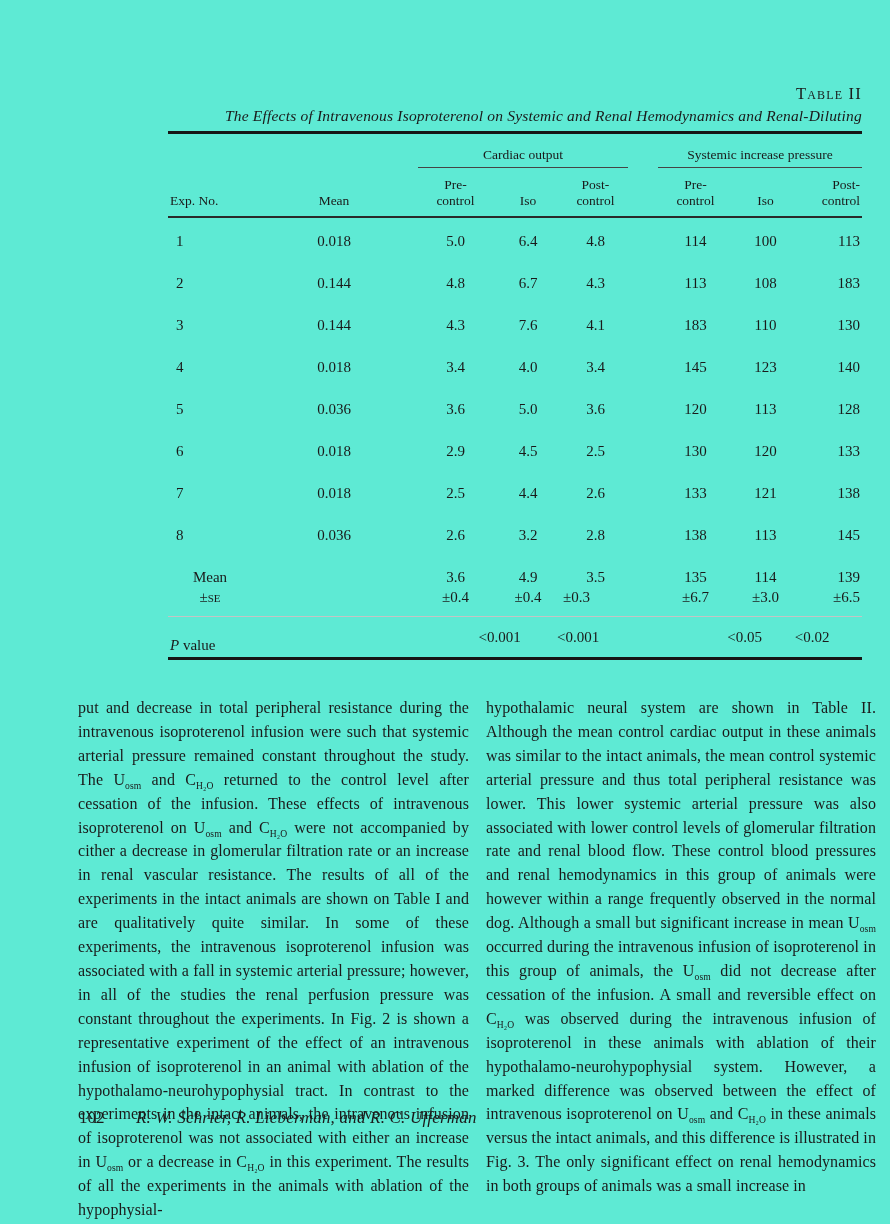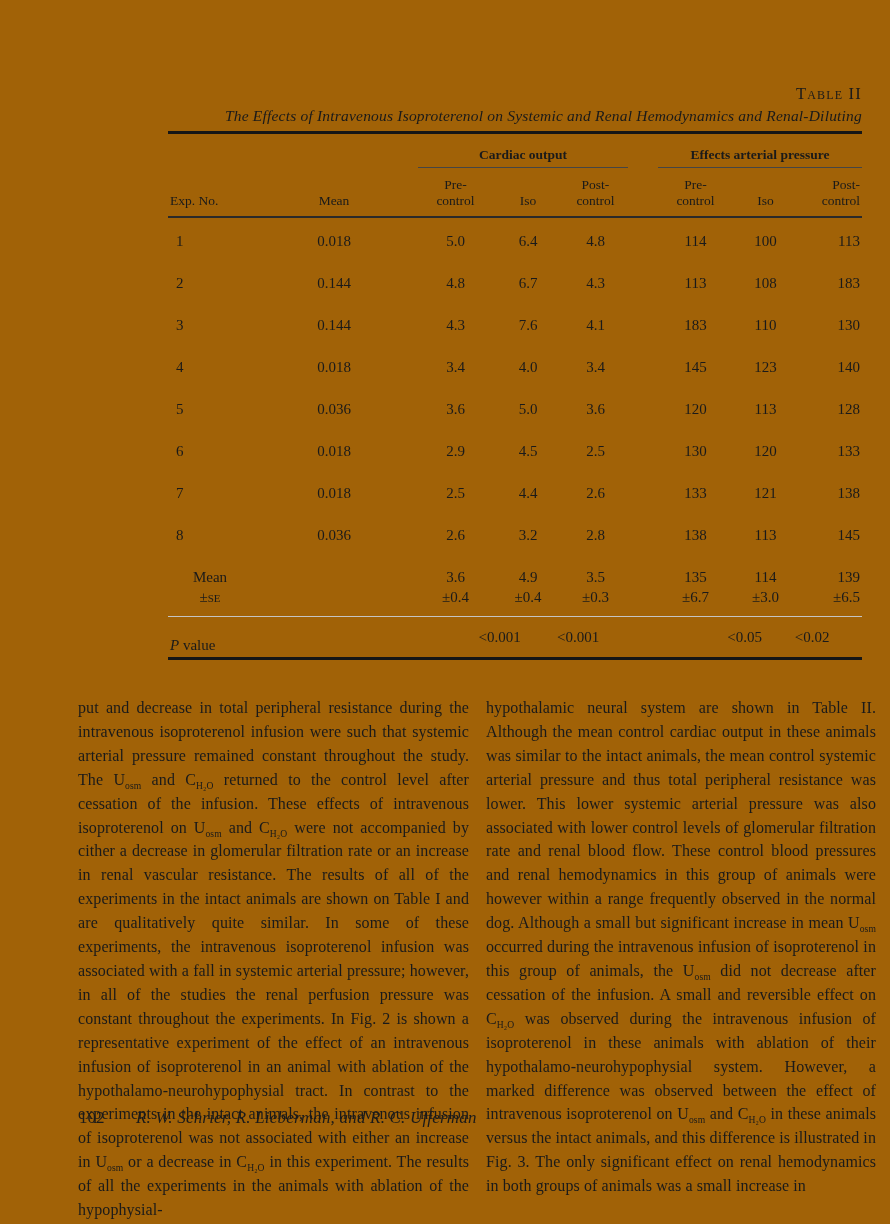--- a/index.html
+++ b/index.html
@@ -1,34 +1,34 @@
 <!DOCTYPE html>
 <html><head>
 <meta charset="utf-8">
 <style>
   html,body{margin:0;padding:0;background:#e9e9e7;}
   .page{
     position:relative;width:890px;height:1224px;margin:0 auto;
-    background:#a16207;color:#1a1a1a;
+    background:#5eead4;color:#1a1a1a;
     font-family:"Liberation Serif","DejaVu Serif",serif;
     overflow:hidden;
   }
   
   .cap-wrap{position:absolute;left:168px;top:84px;width:694px;text-align:right;}
   .cap-label{font-variant:small-caps;font-size:16.5px;letter-spacing:1.2px;}
   .cap-title{font-style:italic;font-size:15.5px;margin-top:3px;letter-spacing:.2px;}
   
   .ptable{position:absolute;left:168px;top:131px;width:694px;font-size:15px;}
   .rule{height:0;border:0;margin:0;}
   .rule-thick{border-top:3px solid #161616;}
   .rule-mid{border-top:2px solid #2a2a2a;}
   .rule-faint{border-top:1px solid #c4c4c4;}
   .g{display:grid;grid-template-columns:82px 168px 75px 70px 65px 30px 75px 65px 64px;}
   .headgrid{padding-top:13px;align-items:end;row-gap:9px;margin-bottom:7px;}
-  .grp{grid-row:1;text-align:center;font-size:13.5px;padding-bottom:4px;border-bottom:1px solid #454545;font-weight:bold;}
+  .grp{grid-row:1;text-align:center;font-size:13.5px;padding-bottom:4px;border-bottom:1px solid #454545;}
   .grp-cardiac{grid-column:3/6;}
   .grp-pressure{grid-column:7/10;}
   .hd{grid-row:2;font-size:13.5px;line-height:16px;white-space:pre-line;text-align:center;}
   .hd-exp{grid-column:1;text-align:left;padding-left:2px;}
   .hd-dose{grid-column:2;}
   .hd.rr{text-align:right;padding-right:2px;}
   .unitsrow{margin-top:9px;font-style:italic;font-size:13.5px;}
   .u-dose{grid-column:2;text-align:center;}
   .u-cardiac{grid-column:3/6;text-align:center;}
   .u-pressure{grid-column:7/10;text-align:center;}
@@ -66,21 +66,21 @@
   <div class="cap-wrap">
     <div class="cap-label">Table II</div>
     <div class="cap-title">The Effects of Intravenous Isoproterenol on Systemic and Renal Hemodynamics and Renal-Diluting</div>
   </div>
 
   <div class="ptable">
     <div class="rule rule-thick"></div>
 
     <div class="g headgrid">
       <div class="grp grp-cardiac">Cardiac output</div>
-      <div class="grp grp-pressure">Effects arterial pressure</div>
+      <div class="grp grp-pressure">Systemic increase pressure</div>
       <div class="hd hd-exp">Exp. No.</div>
       <div class="hd hd-dose">Mean</div>
       <div class="hd" style="grid-column:3">Pre-
 control</div>
       <div class="hd" style="grid-column:4">Iso</div>
       <div class="hd" style="grid-column:5">Post-
 control</div>
       <div class="hd" style="grid-column:7">Pre-
 control</div>
       <div class="hd" style="grid-column:8">Iso</div>
@@ -200,21 +200,21 @@
       <div style="text-align:center">135</div>
       <div style="text-align:center">114</div>
       <div class="cell-last">139</div>
     </div>
 
     <div class="g sumrow se">
       <div class="sum-label">±<span class="sc">se</span></div>
       <div></div>
       <div style="text-align:center">±0.4</div>
       <div style="text-align:center">±0.4</div>
-      <div style="text-align:center">±0.3</div>
+      <div style="">±0.3</div>
       <div></div>
       <div style="text-align:center">±6.7</div>
       <div style="text-align:center">±3.0</div>
       <div class="cell-last">±6.5</div>
     </div>
 
     <div class="rule rule-faint prule"></div>
 
     <div class="prow">
       <div class="p-label"><i>P</i> value</div>

